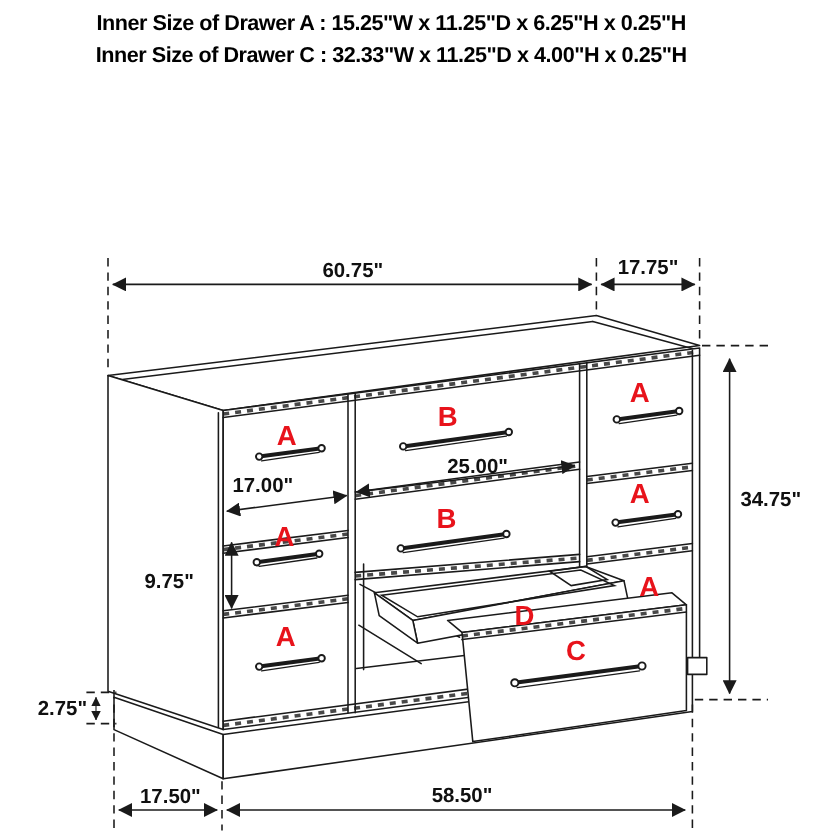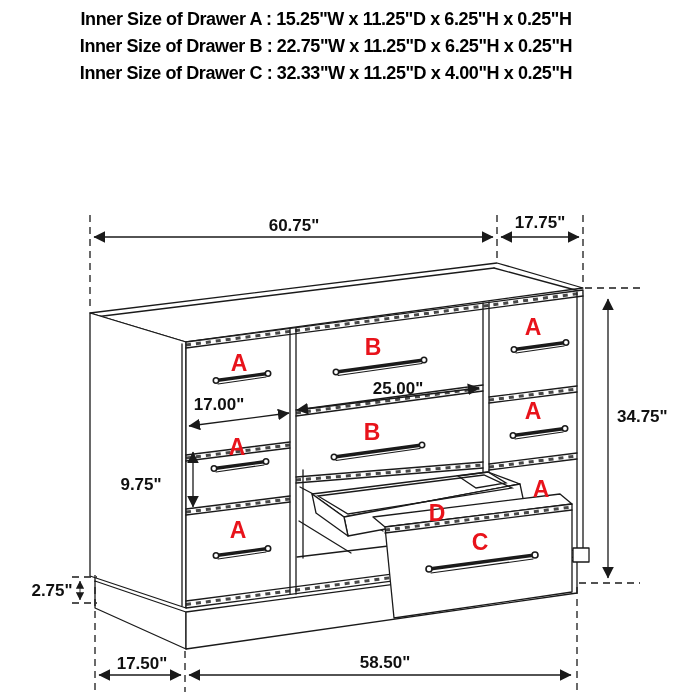--- a/index.html
+++ b/index.html
@@ -21,21 +21,20 @@
   .hthin{stroke:#1a1a1a;stroke-width:1.1;stroke-linecap:round;fill:none;}
   .knob{fill:#ffffff;stroke:#1a1a1a;stroke-width:1.6;}
 </style>
 </head>
 <body>
 
 <div class="stage">
 
   <div class="spec-block">
     <div class="spec-line">Inner Size of Drawer A : 15.25"W x 11.25"D x 6.25"H x 0.25"H</div>
-    <div class="spec-line">Inner Size of Drawer B : 22.75"W x 11.25"D x 6.25"H x 0.25"H</div>
     <div class="spec-line">Inner Size of Drawer C : 32.33"W x 11.25"D x 4.00"H x 0.25"H</div>
   </div>
 
   <svg width="700" height="700" viewBox="0 0 700 700">
     <defs>
       <marker id="arr" viewBox="0 0 10 10" refX="9.5" refY="5" markerWidth="9" markerHeight="9" orient="auto-start-reverse">
           <path d="M0,0 L10,5 L0,10 Z" fill="#1a1a1a"></path>
         </marker>
     </defs>
 

